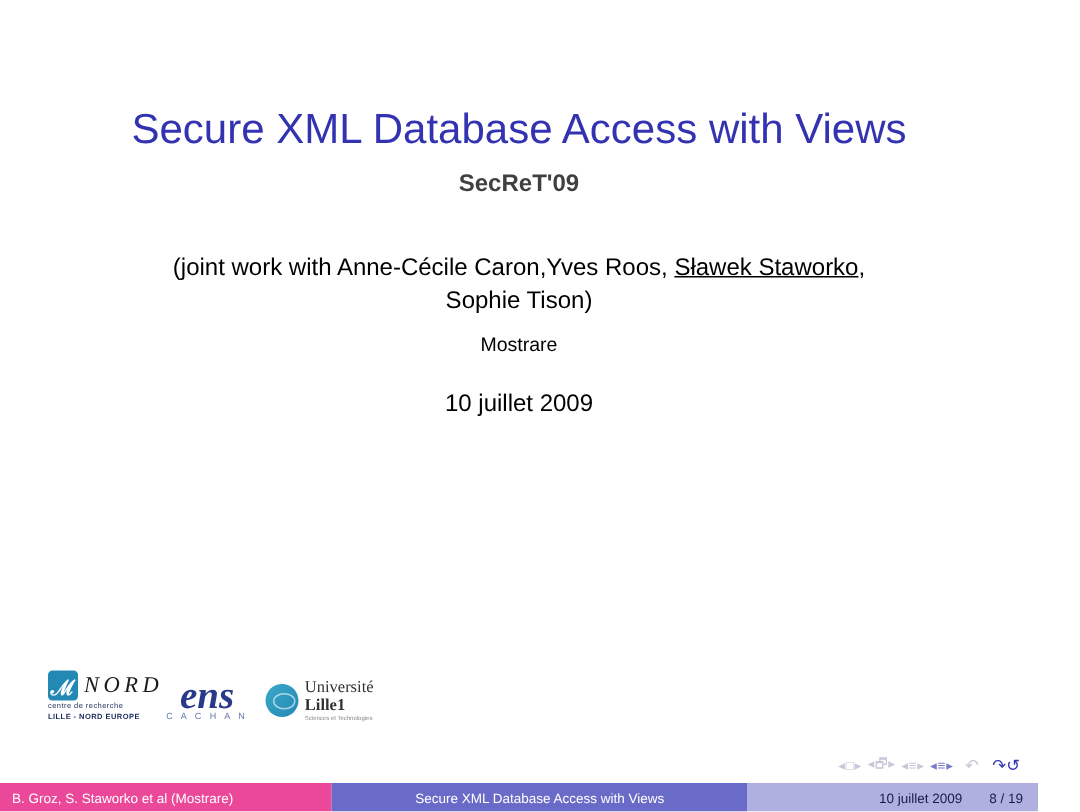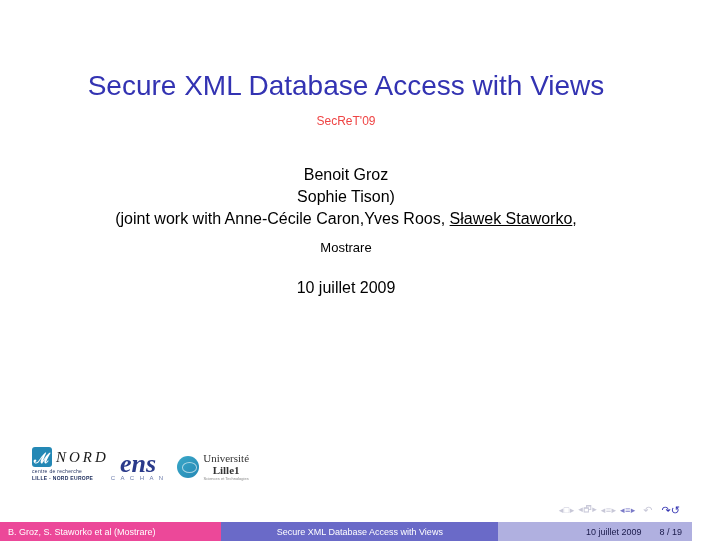--- a/index.html
+++ b/index.html
@@ -1,35 +1,35 @@
 <!DOCTYPE html>
 <html><head>
 <meta charset="utf-8">
 <style>
   * { margin: 0; padding: 0; box-sizing: border-box; }
   html, body { width: 720px; height: 541px; font-family: Helvetica, Arial, sans-serif; background: #fff; overflow: hidden; }
   .slide { width: 692px; height: 541px; position: relative; }
   .content { position: absolute; top: 0; left: 0; right: 0; padding-top: 70px; text-align: center; }
   .title { color: #3333B2; font-size: 28px; font-weight: 400; margin-bottom: 12px; }
-  .subtitle { color: #ef4444; font-size: 12px; font-weight: 400; margin-bottom: 38px; }
+  .subtitle { color: #404040; font-size: 16px; font-weight: 700; margin-bottom: 38px; }
   .author { color: #000; font-size: 16px; margin-bottom: 4px; }
   .collab { color: #000; font-size: 16px; margin-bottom: 4px; }
   .collab .u { text-decoration: underline; }
   .institute { color: #000; font-size: 13px; margin-top: 12px; margin-bottom: 24px; }
   .date { color: #000; font-size: 16px; }
   .logos { position: absolute; left: 32px; bottom: 60px; display: flex; align-items: flex-end; gap: 6px; }
   .logo-inria { display: flex; flex-direction: column; align-items: flex-start; }
   .inria-top { display: flex; align-items: center; gap: 4px; }
   .inria-box { width: 20px; height: 20px; background: #2488B5; border-radius: 3px; color: #fff; display: flex; align-items: center; justify-content: center; font-size: 14px; font-weight: bold; }
   .inria-text { font-family: Georgia, serif; font-size: 15px; letter-spacing: 3px; color: #1a1a1a; font-style: italic; }
   .inria-sub { font-size: 5px; color: #1a2a5a; letter-spacing: 0.3px; margin-top: 1px; }
   .logo-ens { display: flex; flex-direction: column; align-items: center; margin-left: -4px; }
   .ens-main { font-family: Georgia, serif; font-size: 26px; font-weight: bold; color: #2a3a8a; font-style: italic; line-height: 0.8; }
   .ens-sub { font-size: 6px; color: #6a7aaa; letter-spacing: 2px; }
-  .logo-lille { display: flex; align-items: center; gap: 4px; margin-left: 6px; text-align: center; }
+  .logo-lille { display: flex; align-items: center; gap: 4px; margin-left: 6px; }
   .lille-globe { width: 22px; height: 22px; border-radius: 50%; background: linear-gradient(135deg, #3aa8c8, #2488B5); position: relative; }
   .lille-globe::before { content: ''; position: absolute; top: 30%; left: 20%; width: 60%; height: 40%; border: 1px solid rgba(255,255,255,0.6); border-radius: 50%; }
   .lille-text { display: flex; flex-direction: column; }
   .lille-top { font-family: Georgia, serif; font-size: 11px; color: #333; }
   .lille-bot { font-family: Liberation Serif, serif; font-size: 11px; color: #333; font-weight: bold; }
   .lille-sub { font-size: 4px; color: #888; }
   .nav { position: absolute; right: 12px; bottom: 23px; display: flex; align-items: center; gap: 5px; }
   .nav-btn { display: inline-flex; align-items: center; color: #c8c8d8; font-size: 9px; letter-spacing: -1px; cursor: pointer; }
   .nav-btn.active { color: #7a7ac8; }
   .undo { color: #3333B2; font-size: 11px; margin-left: 4px; cursor: pointer; }
@@ -39,25 +39,24 @@
   .foot-mid { flex: 0 0 40%; background: #6a6ac8; display: flex; align-items: center; justify-content: center; }
   .foot-right { flex: 1; background: #b0b0e0; display: flex; align-items: center; justify-content: flex-end; padding: 0 10px; gap: 18px; color: #1a1a4a; }
 </style>
 </head>
 <body>
 
 <div class="slide">
   <div class="content">
     <h1 class="title">Secure XML Database Access with Views</h1>
     <div class="subtitle">SecReT'09</div>
-    <div class="author">Benoit Groz</div>
-    <div class="collab">Sophie Tison)</div>
     <div class="collab">
       <span>(joint work with Anne-Cécile Caron,Yves Roos, </span><span class="u">Sławek Staworko</span><span>,</span>
     </div>
+    <div class="collab">Sophie Tison)</div>
     <div class="institute">Mostrare</div>
     <div class="date">10 juillet 2009</div>
   </div>
 
   <div class="logos">
     <div class="logo-inria">
       <div class="inria-top">
         <div class="inria-box">ℳ</div>
         <span class="inria-text">NORD</span>
       </div>

